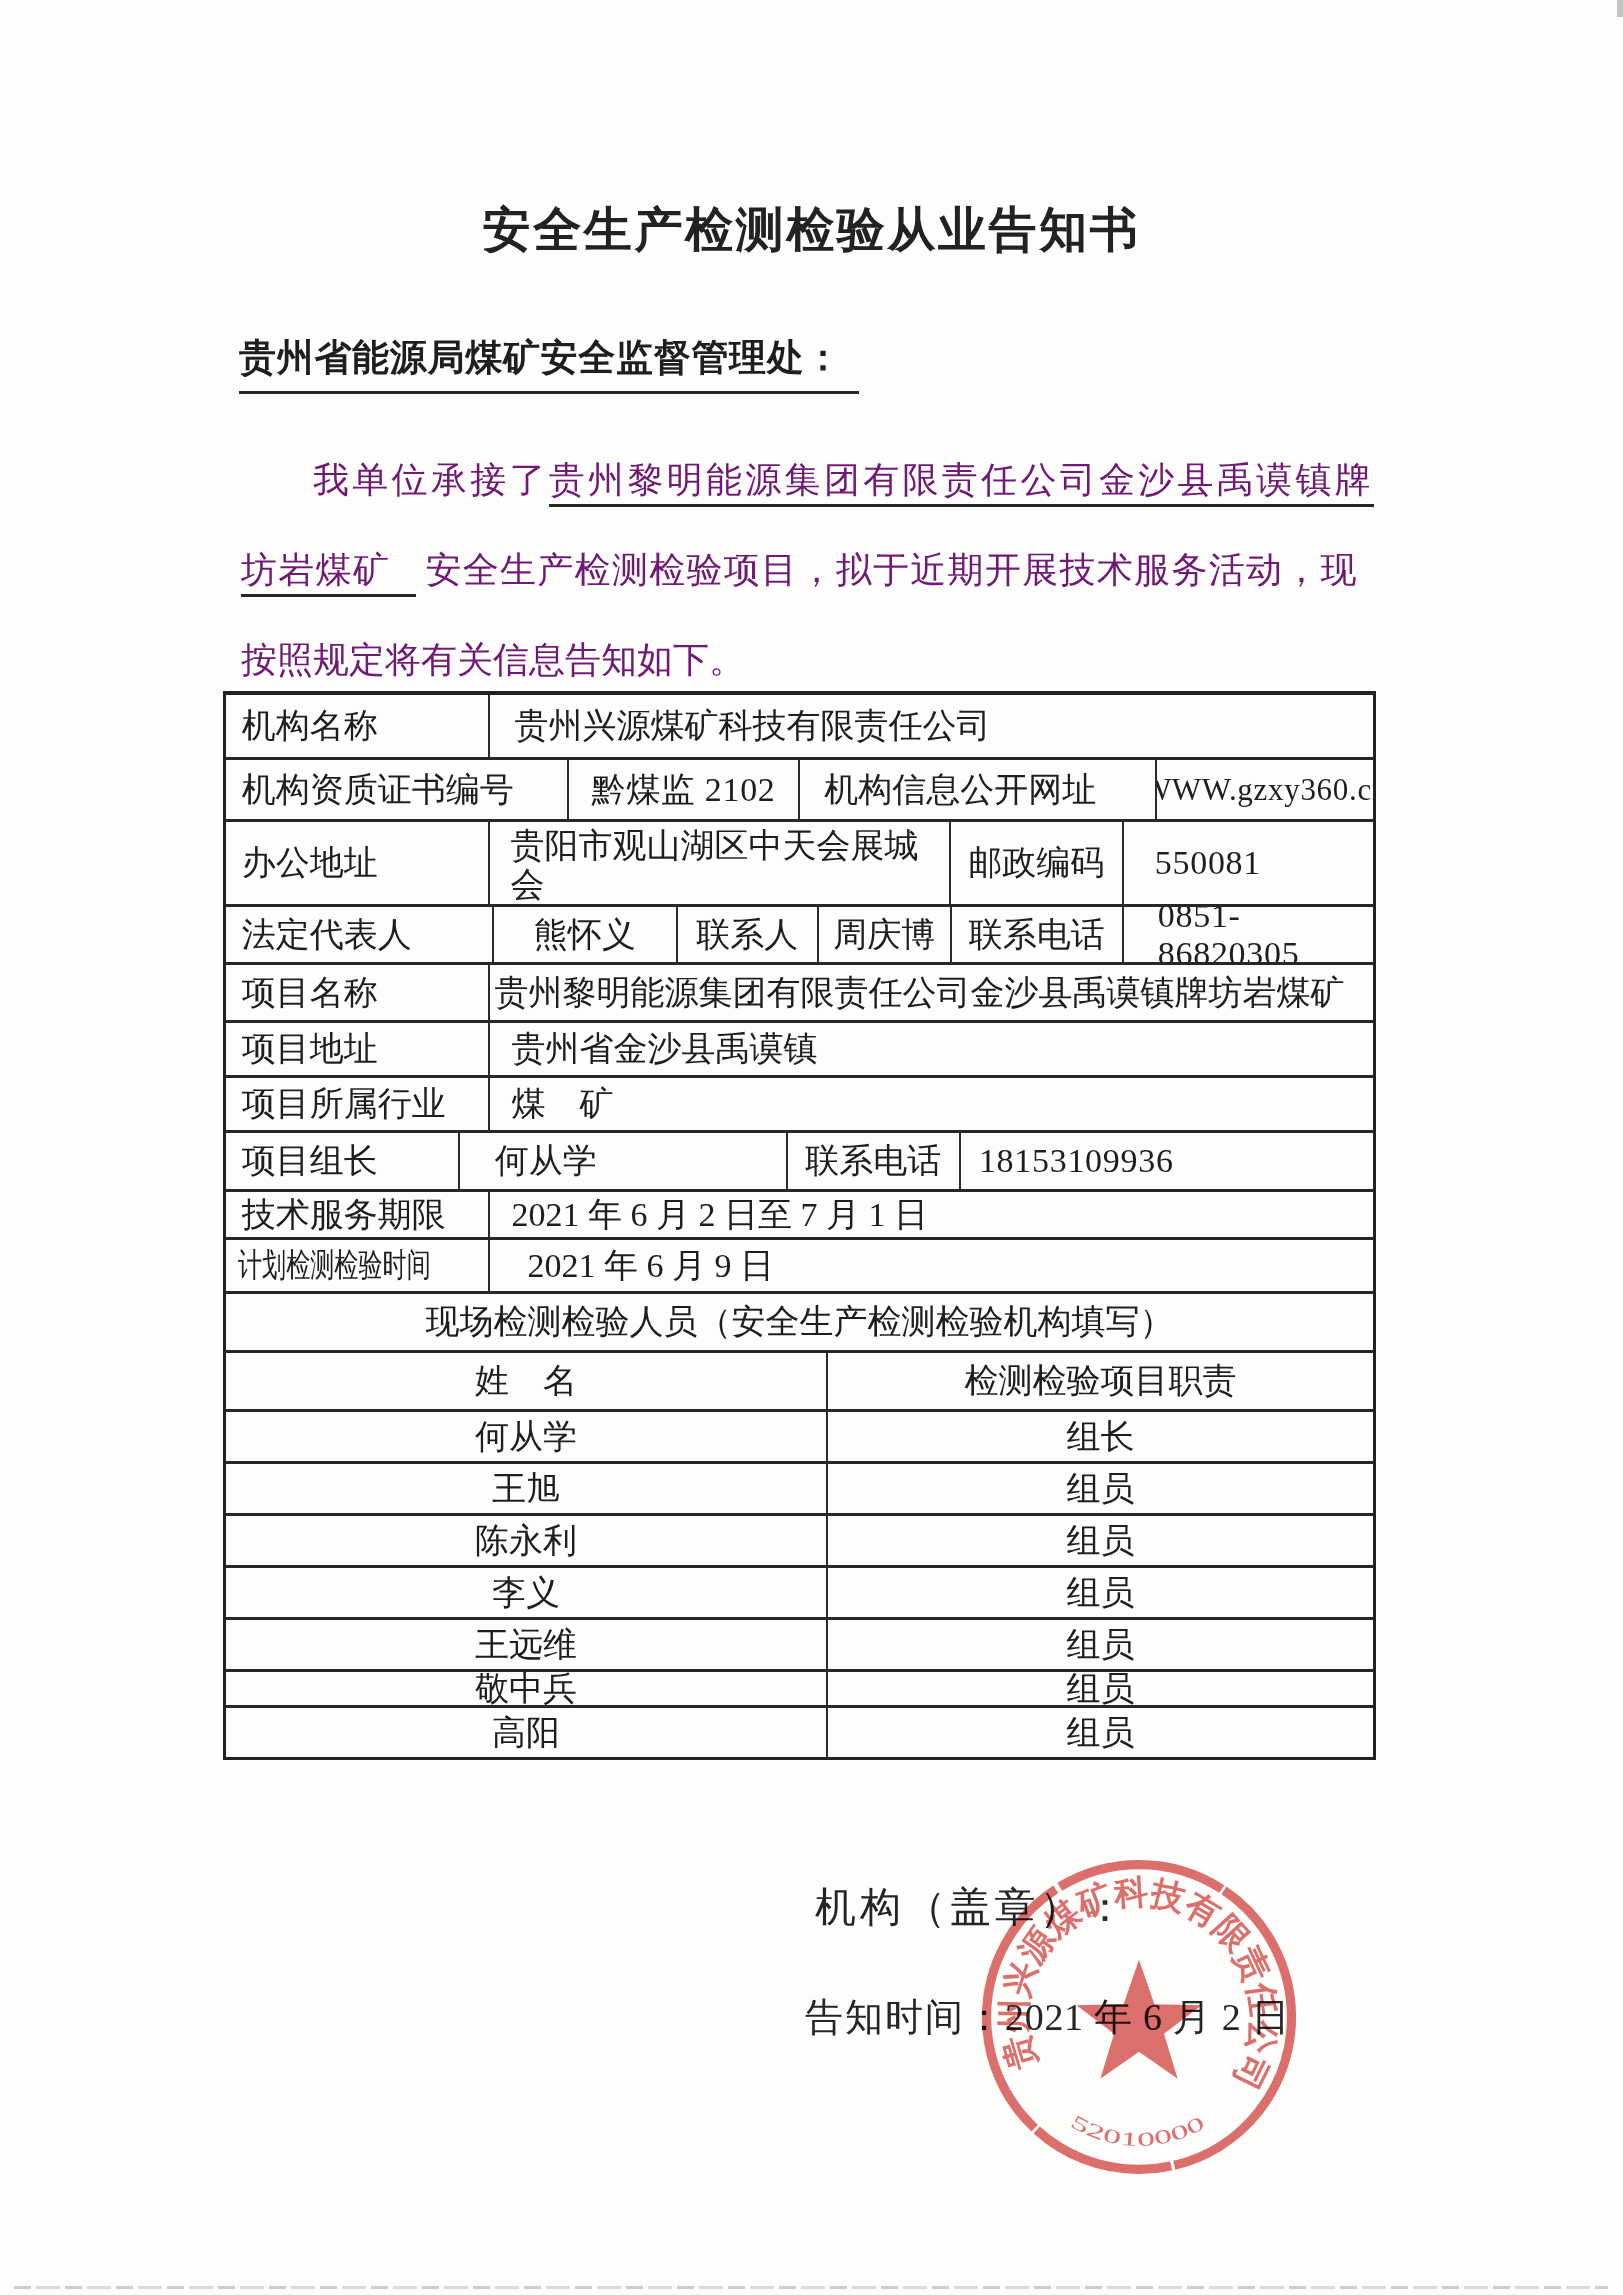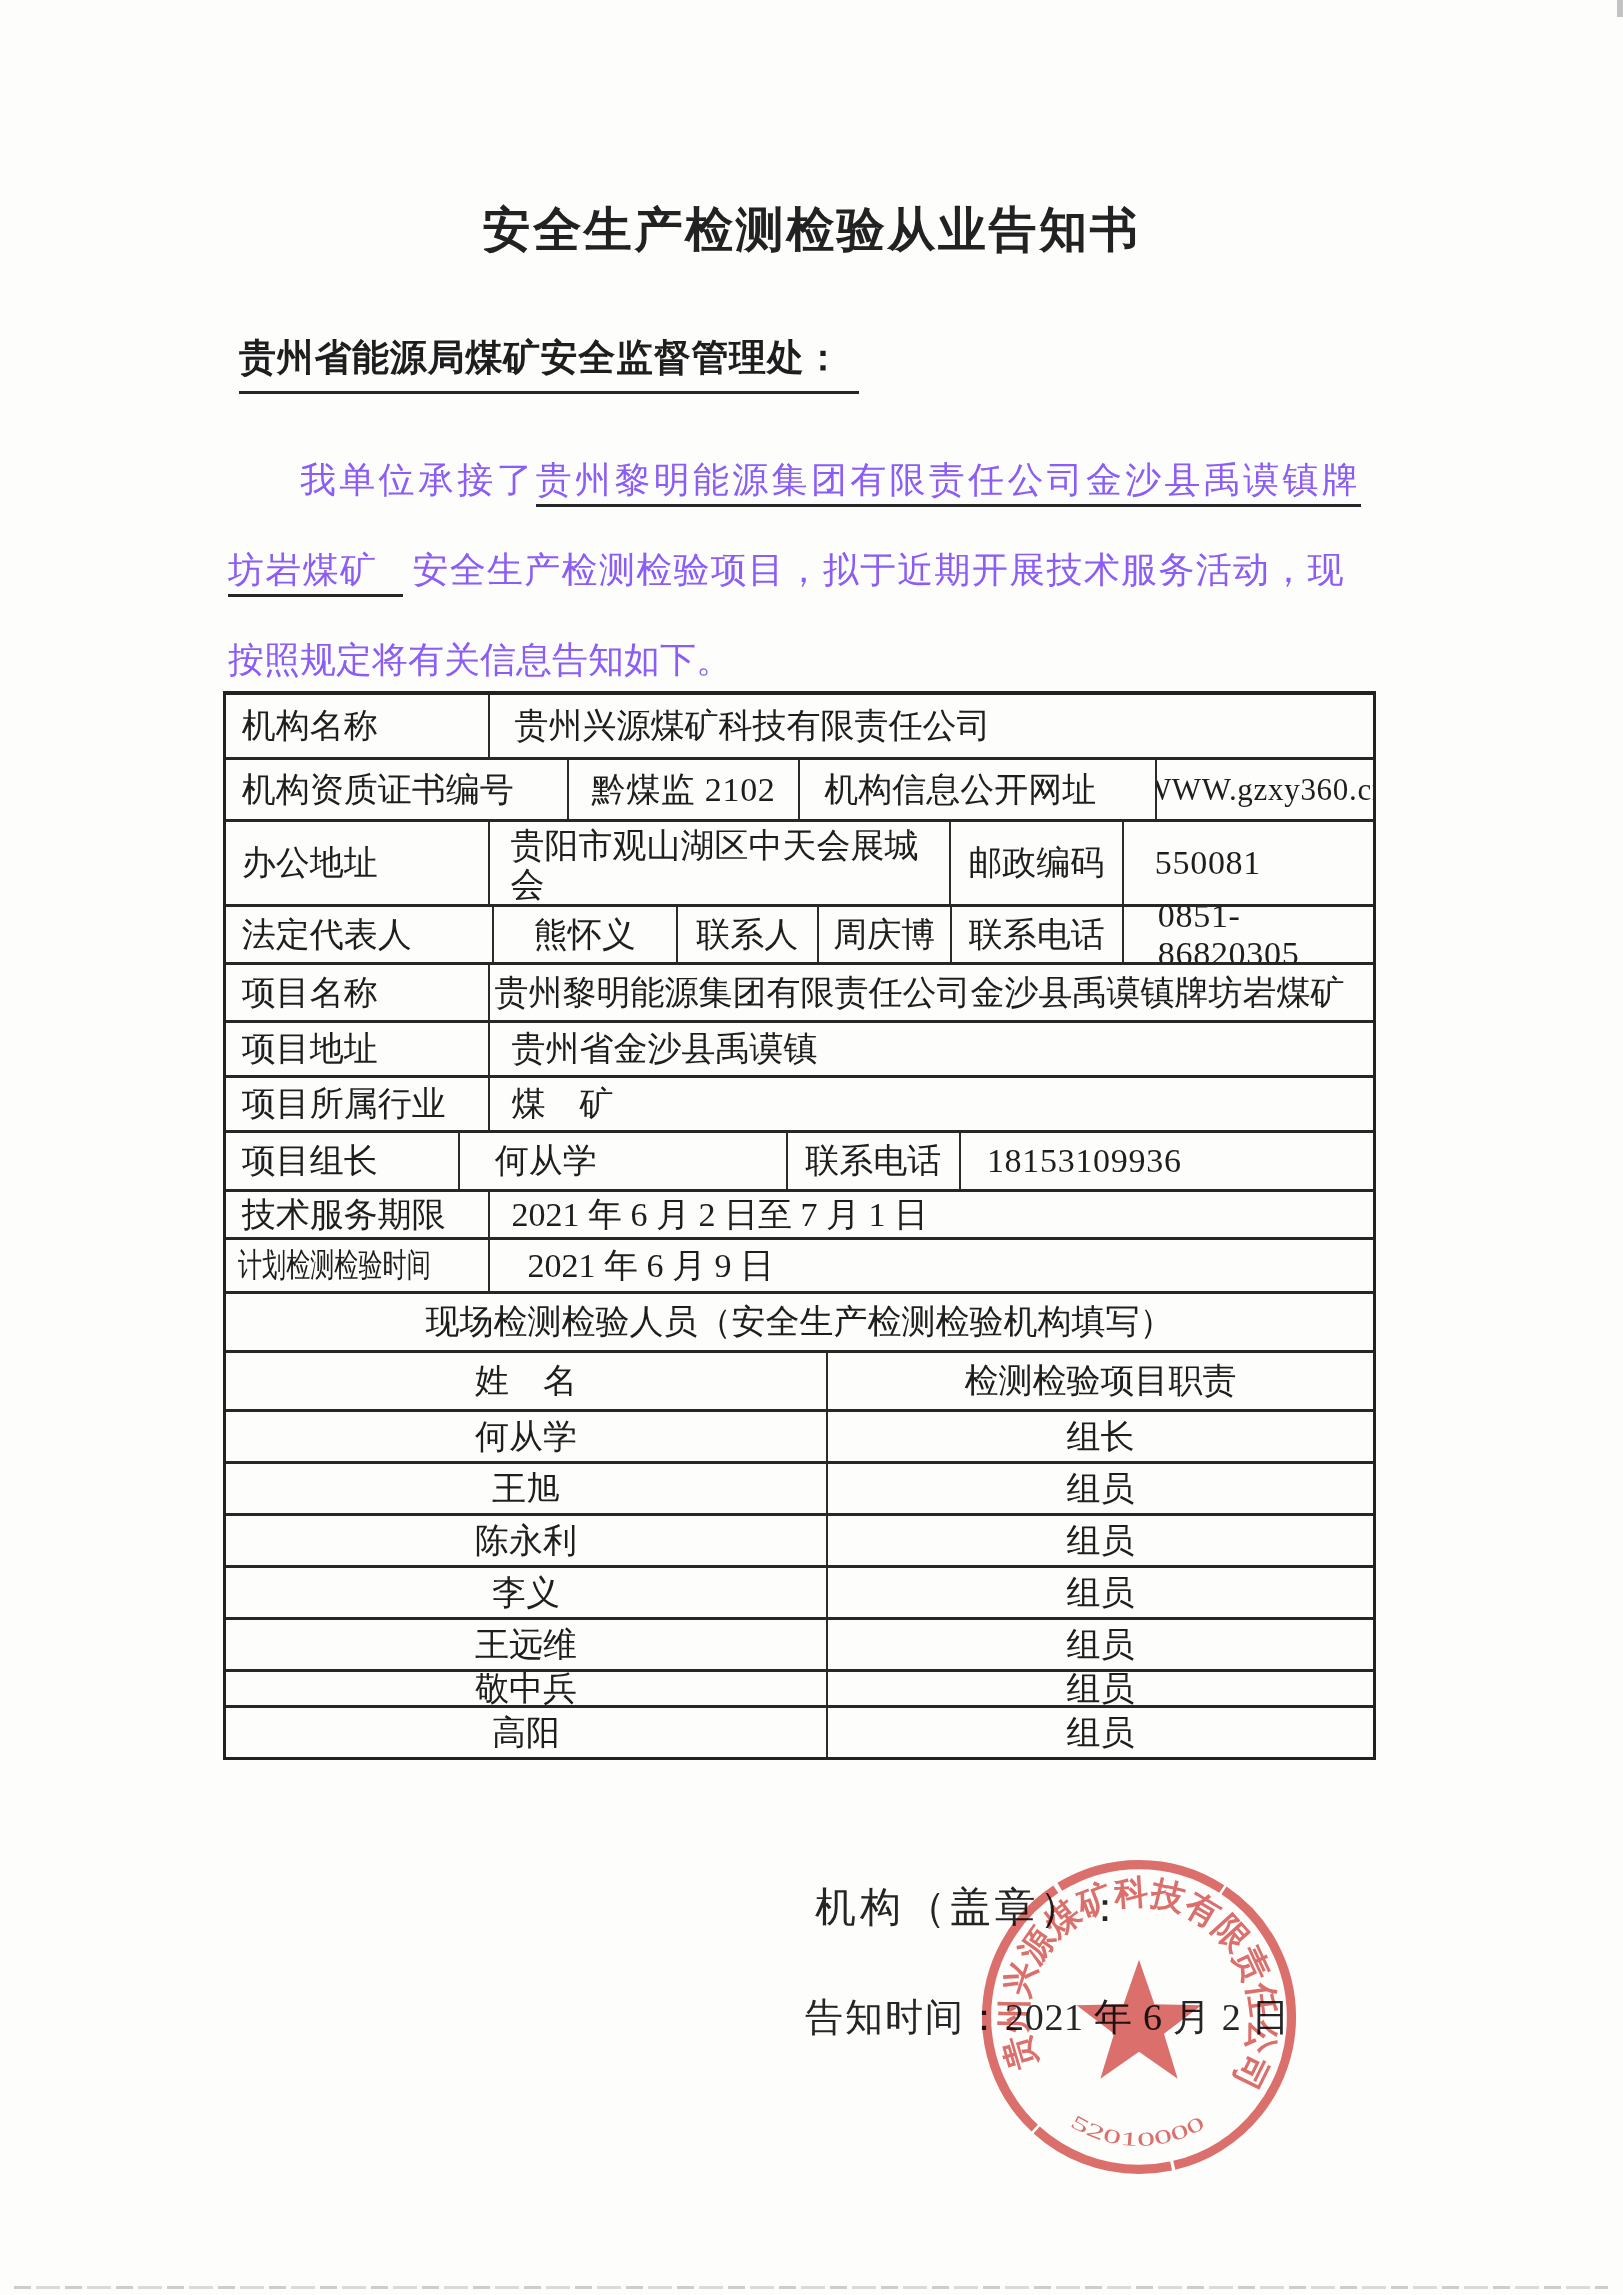--- a/index.html
+++ b/index.html
@@ -16,22 +16,22 @@
     position:absolute;left:0;top:198px;width:1623px;
     text-align:center;font-size:48px;font-weight:bold;
     letter-spacing:2.6px;color:#222;
   }
   .salutation{
     position:absolute;left:239px;top:333px;
     font-size:37px;font-weight:600;letter-spacing:0.7px;
     border-bottom:3.3px solid #262626;padding:0 17px 7.9px 0;
   }
   .para{
-    position:absolute;left:228px;top:435px;width:1162px;
-    font-size:36px;line-height:90px;color:#8b5cf6;
+    position:absolute;left:241px;top:435px;width:1162px;
+    font-size:36px;line-height:90px;color:#701a75;
   }
   .para .pline{white-space:nowrap;}
   .pline1{letter-spacing:3.3px;text-indent:72px;}
   .pline2{letter-spacing:1.3px;}
   .uline{border-bottom:3.3px solid #272727;padding-bottom:3.9px;}
   .uline2{border-bottom:3.3px solid #272727;padding-bottom:3.9px;padding-right:26px;margin-right:9.2px;}
   
   .info-table{
     position:absolute;left:223px;top:691px;width:1153px;
     border:3.9px solid #222;border-top-width:4.6px;
@@ -135,21 +135,21 @@
 
     <div class="trow" style="height:55px">
       <div class="tcell lab" style="width:22.8%">项目所属行业</div>
       <div class="tcell val" style="width:77.2%;padding-left:22px">煤　矿</div>
     </div>
 
     <div class="trow" style="height:59px">
       <div class="tcell lab" style="width:20.2%">项目组长</div>
       <div class="tcell val" style="width:28.6%;padding-left:35px">何从学</div>
       <div class="tcell cen" style="width:15.1%">联系电话</div>
-      <div class="tcell num" style="width:36.1%;padding-left:26px">18153109936</div>
+      <div class="tcell num" style="width:36.1%;padding-left:18px">18153109936</div>
     </div>
 
     <div class="trow" style="height:48px">
       <div class="tcell lab" style="width:22.8%">技术服务期限</div>
       <div class="tcell val" style="width:77.2%;padding-left:22px">2021 年 6 月 2 日至 7 月 1 日</div>
     </div>
 
     <div class="trow" style="height:54px">
       <div class="tcell lab" style="width:22.8%;padding-left:11.8px">
         <span class="squeeze">计划检测检验时间</span>

